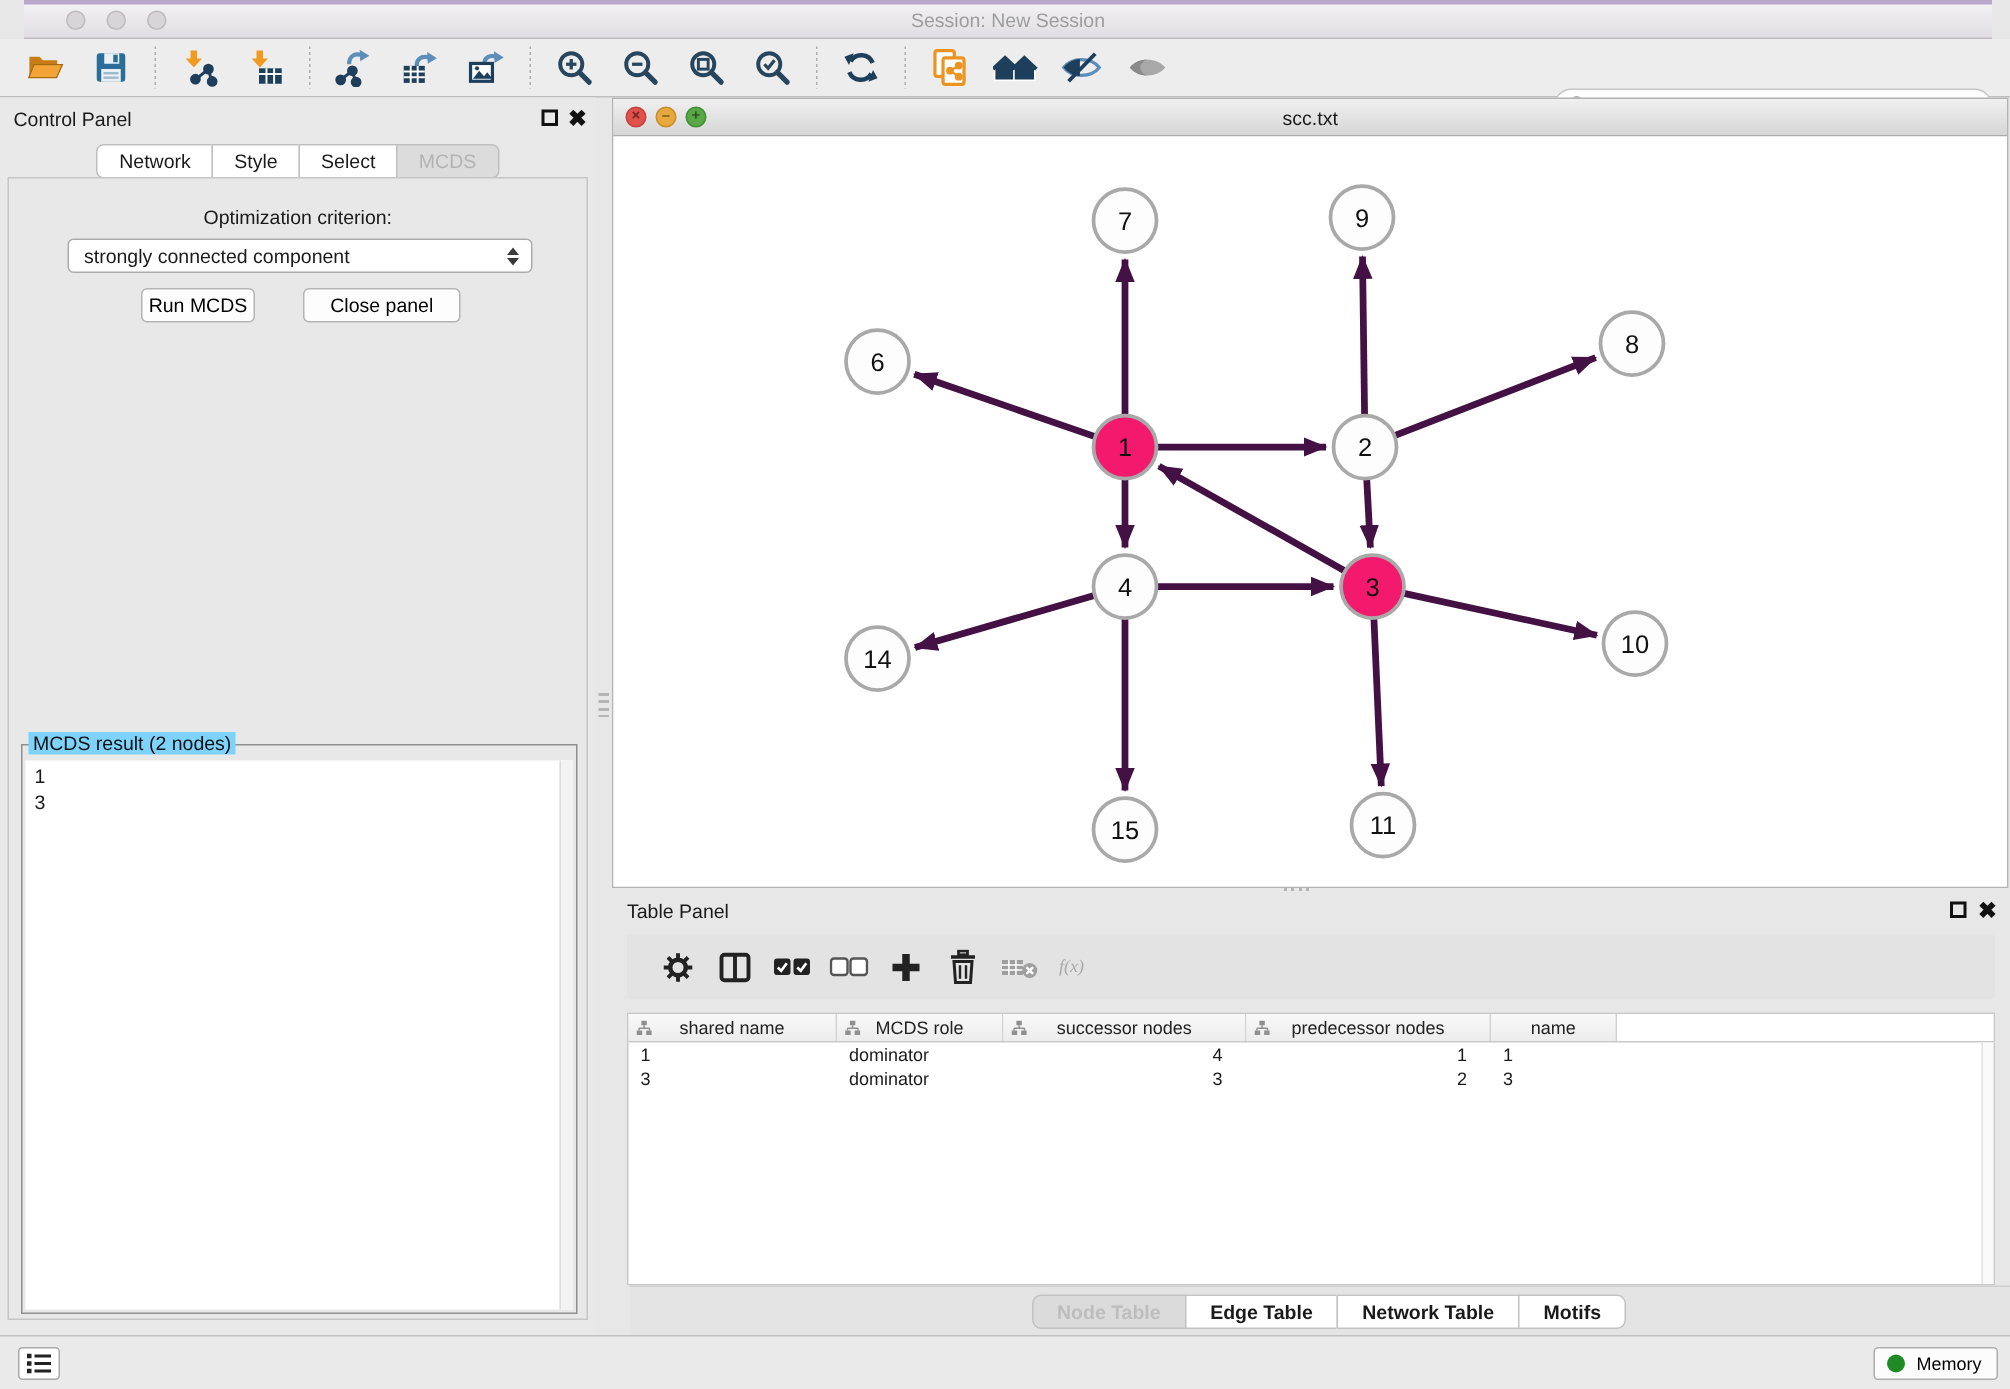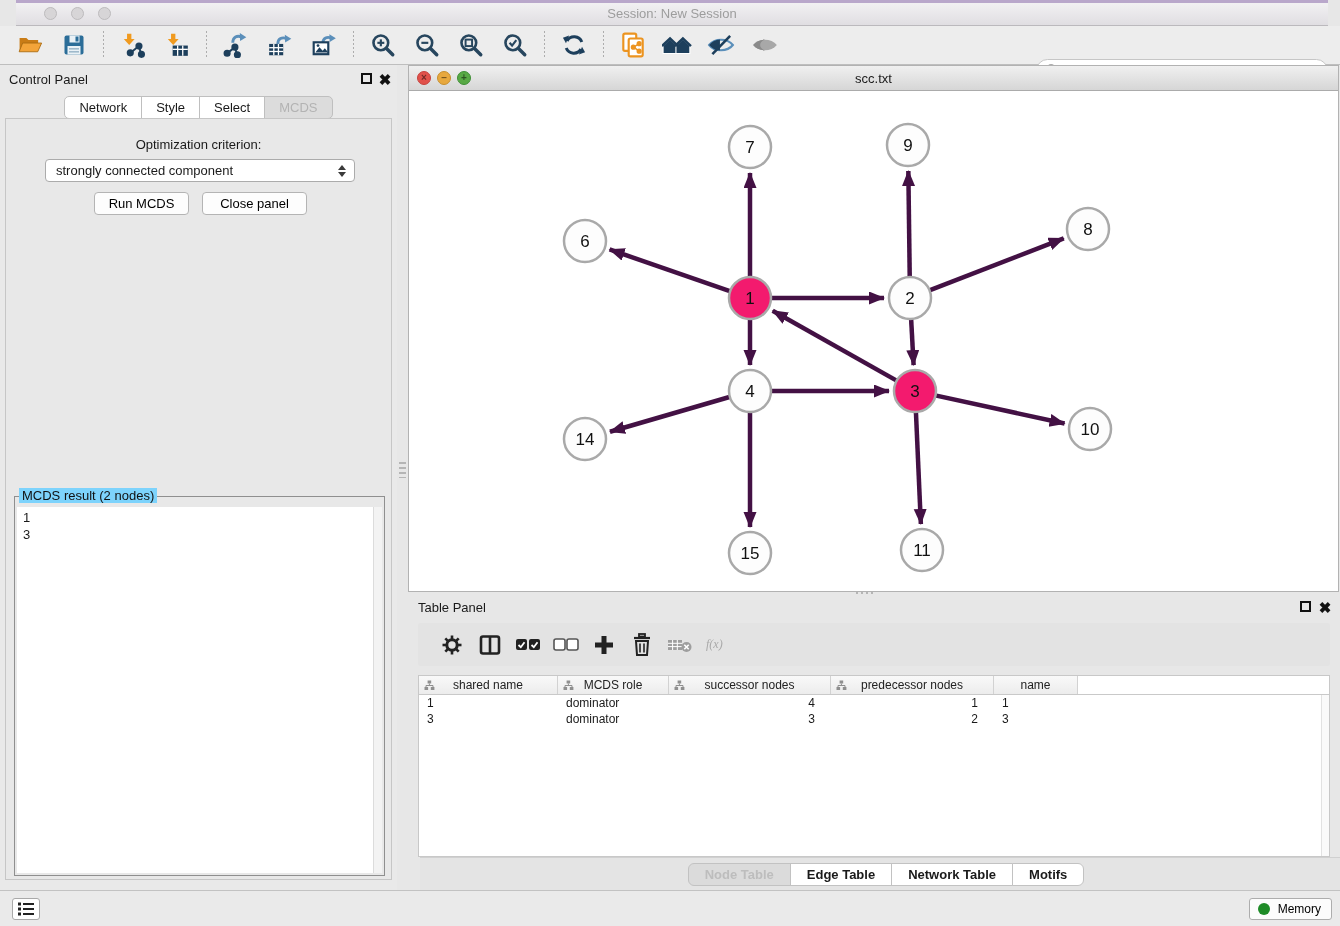--- a/index.html
+++ b/index.html
@@ -313,21 +313,21 @@
     </div>
     <div class="cp-box">
       <div class="opt-label">Optimization criterion:</div>
       <div class="dropdown">
         <span class="dd-text">strongly connected component</span>
         <span class="spinner">
           <span class="spin-up"></span>
             <span class="spin-dn"></span>
         </span>
       </div>
-      <button class="cp-btn" style="left:88px; width:95px">Run MCDS</button>
+      <button class="cp-btn" style="left:88px; width:76px">Run MCDS</button>
       <button class="cp-btn" style="left:196px; width:105px">Close panel</button>
       <div class="result-box">
         <span class="result-legend">MCDS result (2 nodes)</span>
         <div class="result-inner" id="result-lines">
             <div>1</div>
             <div>3</div>
           </div>
         <div class="result-track"></div>
       </div>
     </div>

